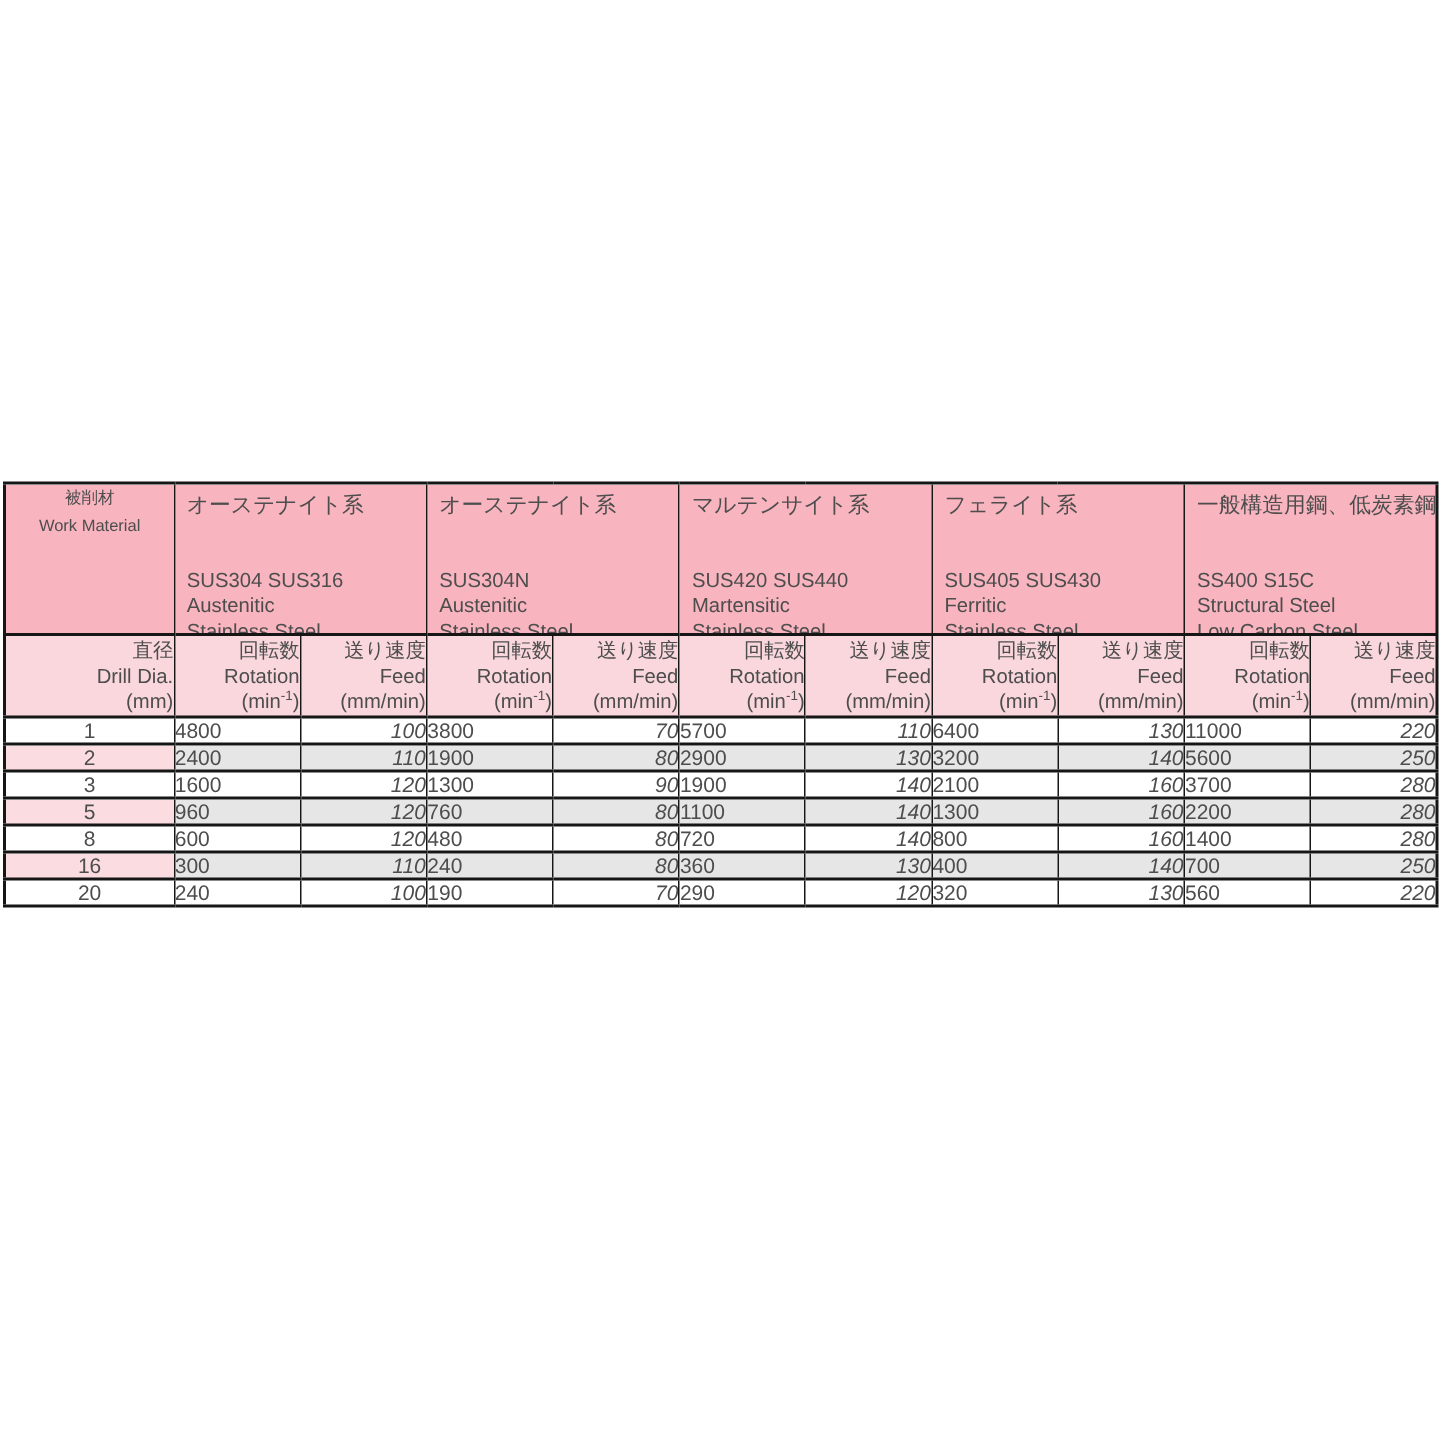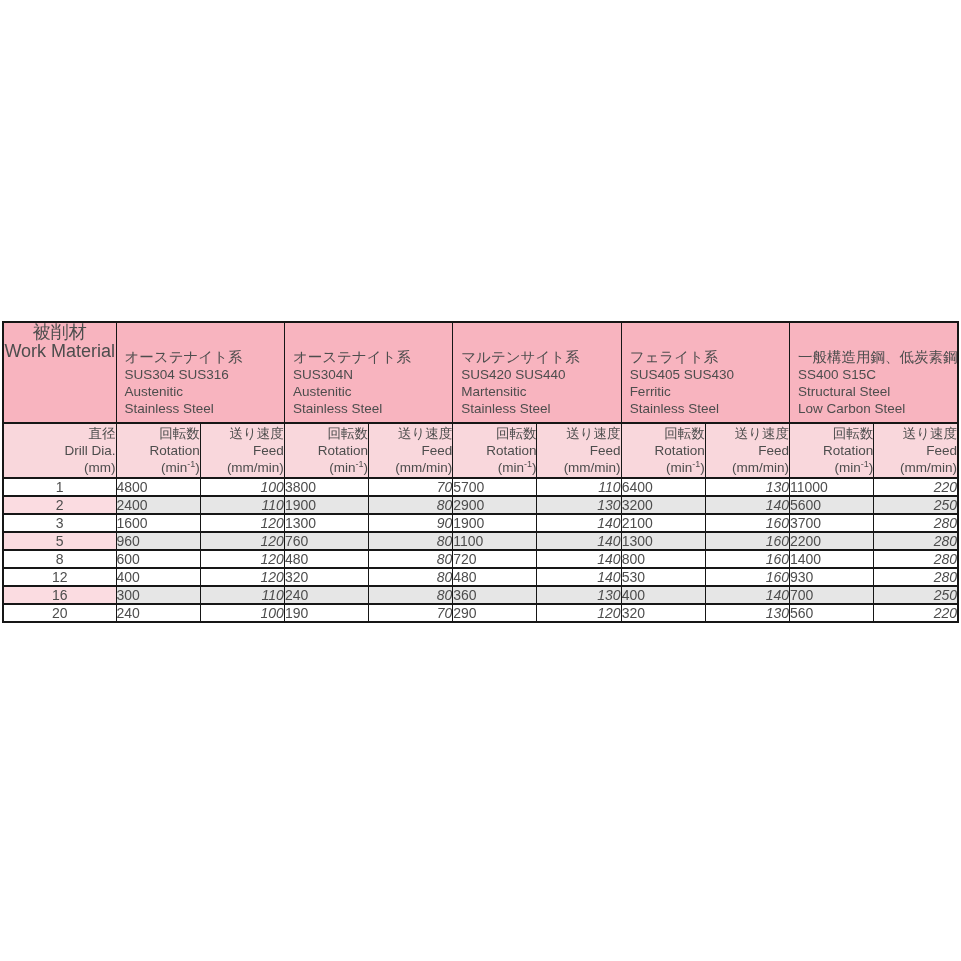--- a/index.html
+++ b/index.html
@@ -33,30 +33,31 @@
     border-bottom: 2px solid #161616;
     padding: 0;
     font-weight: normal;
     overflow: hidden;
   }
   
   tr.mat-row th { background: #f8b4bf; height: 99px; vertical-align: top; }
   th.corner {
     text-align: center;
     vertical-align: middle;
-    font-size: 18px;
+    font-size: 11px;
     line-height: 19px;
   }
   th.mat { text-align: left; }
   .mat-inner {
     display: flex;
     flex-direction: column;
-    justify-content: flex-end;
+    justify-content: space-between;
     height: 89px;
     padding: 5px 0 5px 8px;
+    gap: 32px;
   }
   .mat-title { font-size: 14.5px; line-height: 18px; white-space: nowrap; }
   .mat-info  { font-size: 13.5px; line-height: 17px; white-space: nowrap; }
   
   tr.sub-row th {
     background: #f9d7dc;
     height: 53px;
     text-align: right;
     vertical-align: middle;
     font-size: 13.5px;
@@ -270,33 +271,20 @@
           <td class="feed">120</td>
           <td class="rot">480</td>
           <td class="feed">80</td>
           <td class="rot">720</td>
           <td class="feed">140</td>
           <td class="rot">800</td>
           <td class="feed">160</td>
           <td class="rot">1400</td>
           <td class="feed">280</td>
         </tr>
-        <tr>
-          <td class="dia">12</td>
-          <td class="rot">400</td>
-          <td class="feed">120</td>
-          <td class="rot">320</td>
-          <td class="feed">80</td>
-          <td class="rot">480</td>
-          <td class="feed">140</td>
-          <td class="rot">530</td>
-          <td class="feed">160</td>
-          <td class="rot">930</td>
-          <td class="feed">280</td>
-        </tr>
         <tr class="striped">
           <td class="dia">16</td>
           <td class="rot">300</td>
           <td class="feed">110</td>
           <td class="rot">240</td>
           <td class="feed">80</td>
           <td class="rot">360</td>
           <td class="feed">130</td>
           <td class="rot">400</td>
           <td class="feed">140</td>

